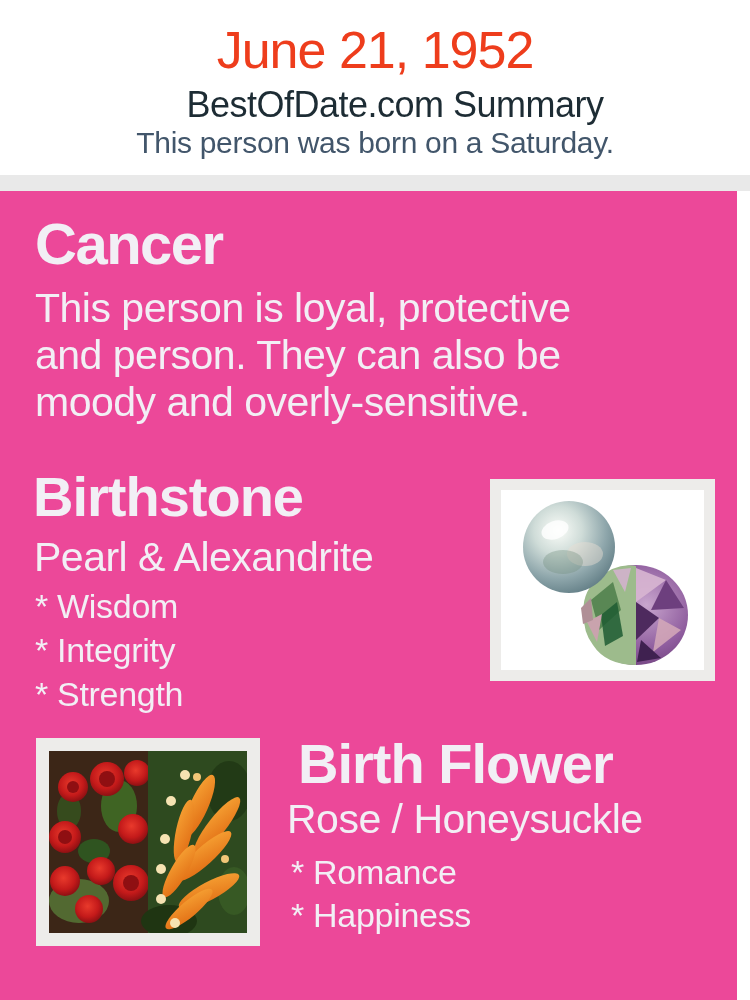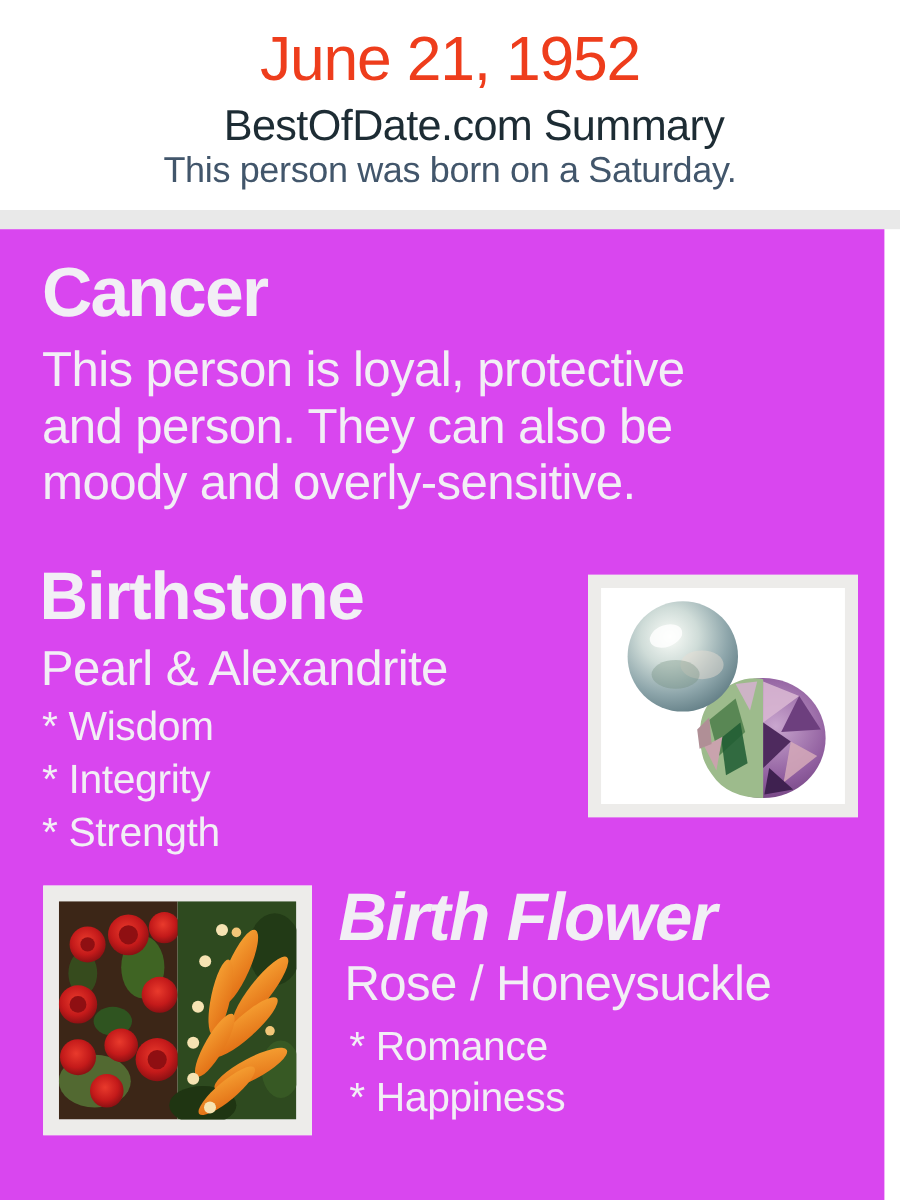--- a/index.html
+++ b/index.html
@@ -20,33 +20,33 @@
     position:absolute;left:0;top:84px;width:750px;text-align:center;
     font-size:36px;color:#1d2c34;letter-spacing:-0.5px;padding-left:20px;
   }
   .born-line{
     position:absolute;left:0;top:126px;width:750px;text-align:center;
     font-size:30px;color:#42566b;letter-spacing:-0.3px;
   }
   .divider{position:absolute;left:0;top:175px;width:750px;height:16px;background:#e9e9e9;}
 
   
-  .purple{position:absolute;left:0;top:191px;width:737px;height:809px;background:#d946ef;color:#f2eff5;}
+  .purple{position:absolute;left:0;top:191px;width:737px;height:809px;background:#ec4899;color:#f2eff5;}
   .h-big{font-weight:bold;font-size:58px;letter-spacing:-1.5px;line-height:1;}
   .zodiac-title{position:absolute;left:35px;top:24px;}
   .zodiac-desc{position:absolute;left:35px;top:94px;font-size:41px;line-height:47px;letter-spacing:-0.5px;}
 
   .bs-title{position:absolute;left:33px;top:278px;font-size:56px;font-weight:bold;letter-spacing:-1px;line-height:1;}
   .bs-sub{position:absolute;left:34px;top:346px;font-size:41px;letter-spacing:-0.5px;line-height:1;}
   .trait{font-size:34px;line-height:1;letter-spacing:-0.3px;}
   .bs-t0{position:absolute;left:35px;top:398px;}
   .bs-t1{position:absolute;left:35px;top:442px;}
   .bs-t2{position:absolute;left:35px;top:486px;}
 
-  .bf-title{position:absolute;left:282px;top:545px;font-size:56px;font-weight:bold;letter-spacing:-1px;line-height:1;font-style:italic;}
+  .bf-title{position:absolute;left:298px;top:545px;font-size:56px;font-weight:bold;letter-spacing:-1px;line-height:1;}
   .bf-sub{position:absolute;left:287px;top:608px;font-size:41px;letter-spacing:-0.5px;line-height:1;}
   .bf-t0{position:absolute;left:291px;top:664px;}
   .bf-t1{position:absolute;left:291px;top:707px;}
 
   
   .photo-frame{
     position:absolute;background:#ffffff;border:11px solid #edecea;box-sizing:border-box;
   }
   .bs-img{left:490px;top:288px;width:225px;height:202px;}
   .fl-img{left:36px;top:547px;width:224px;height:208px;border-width:13px;}

